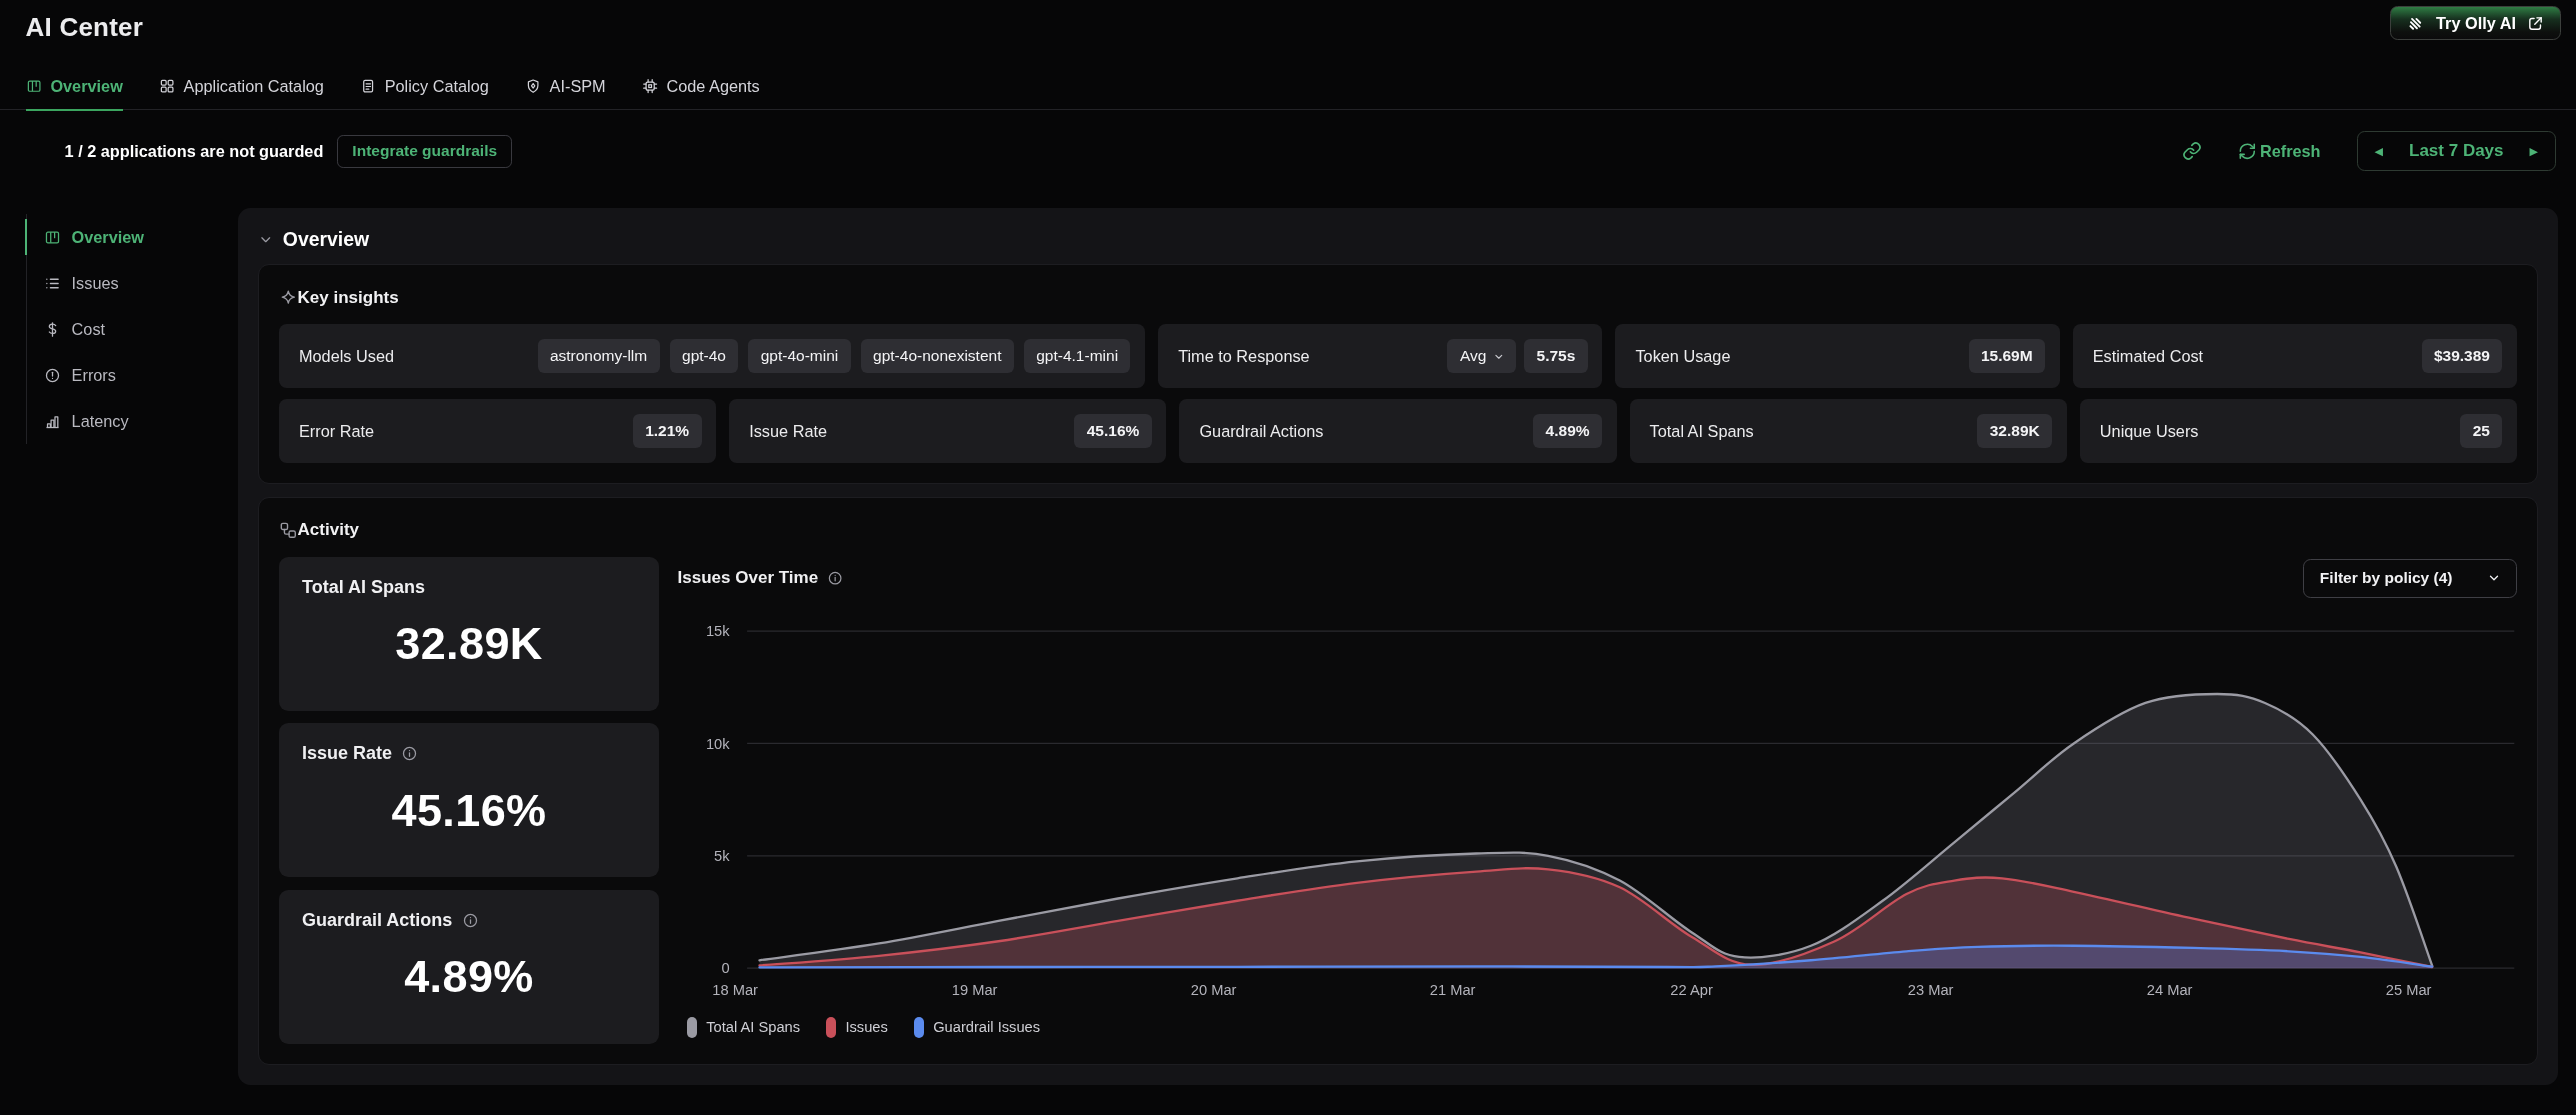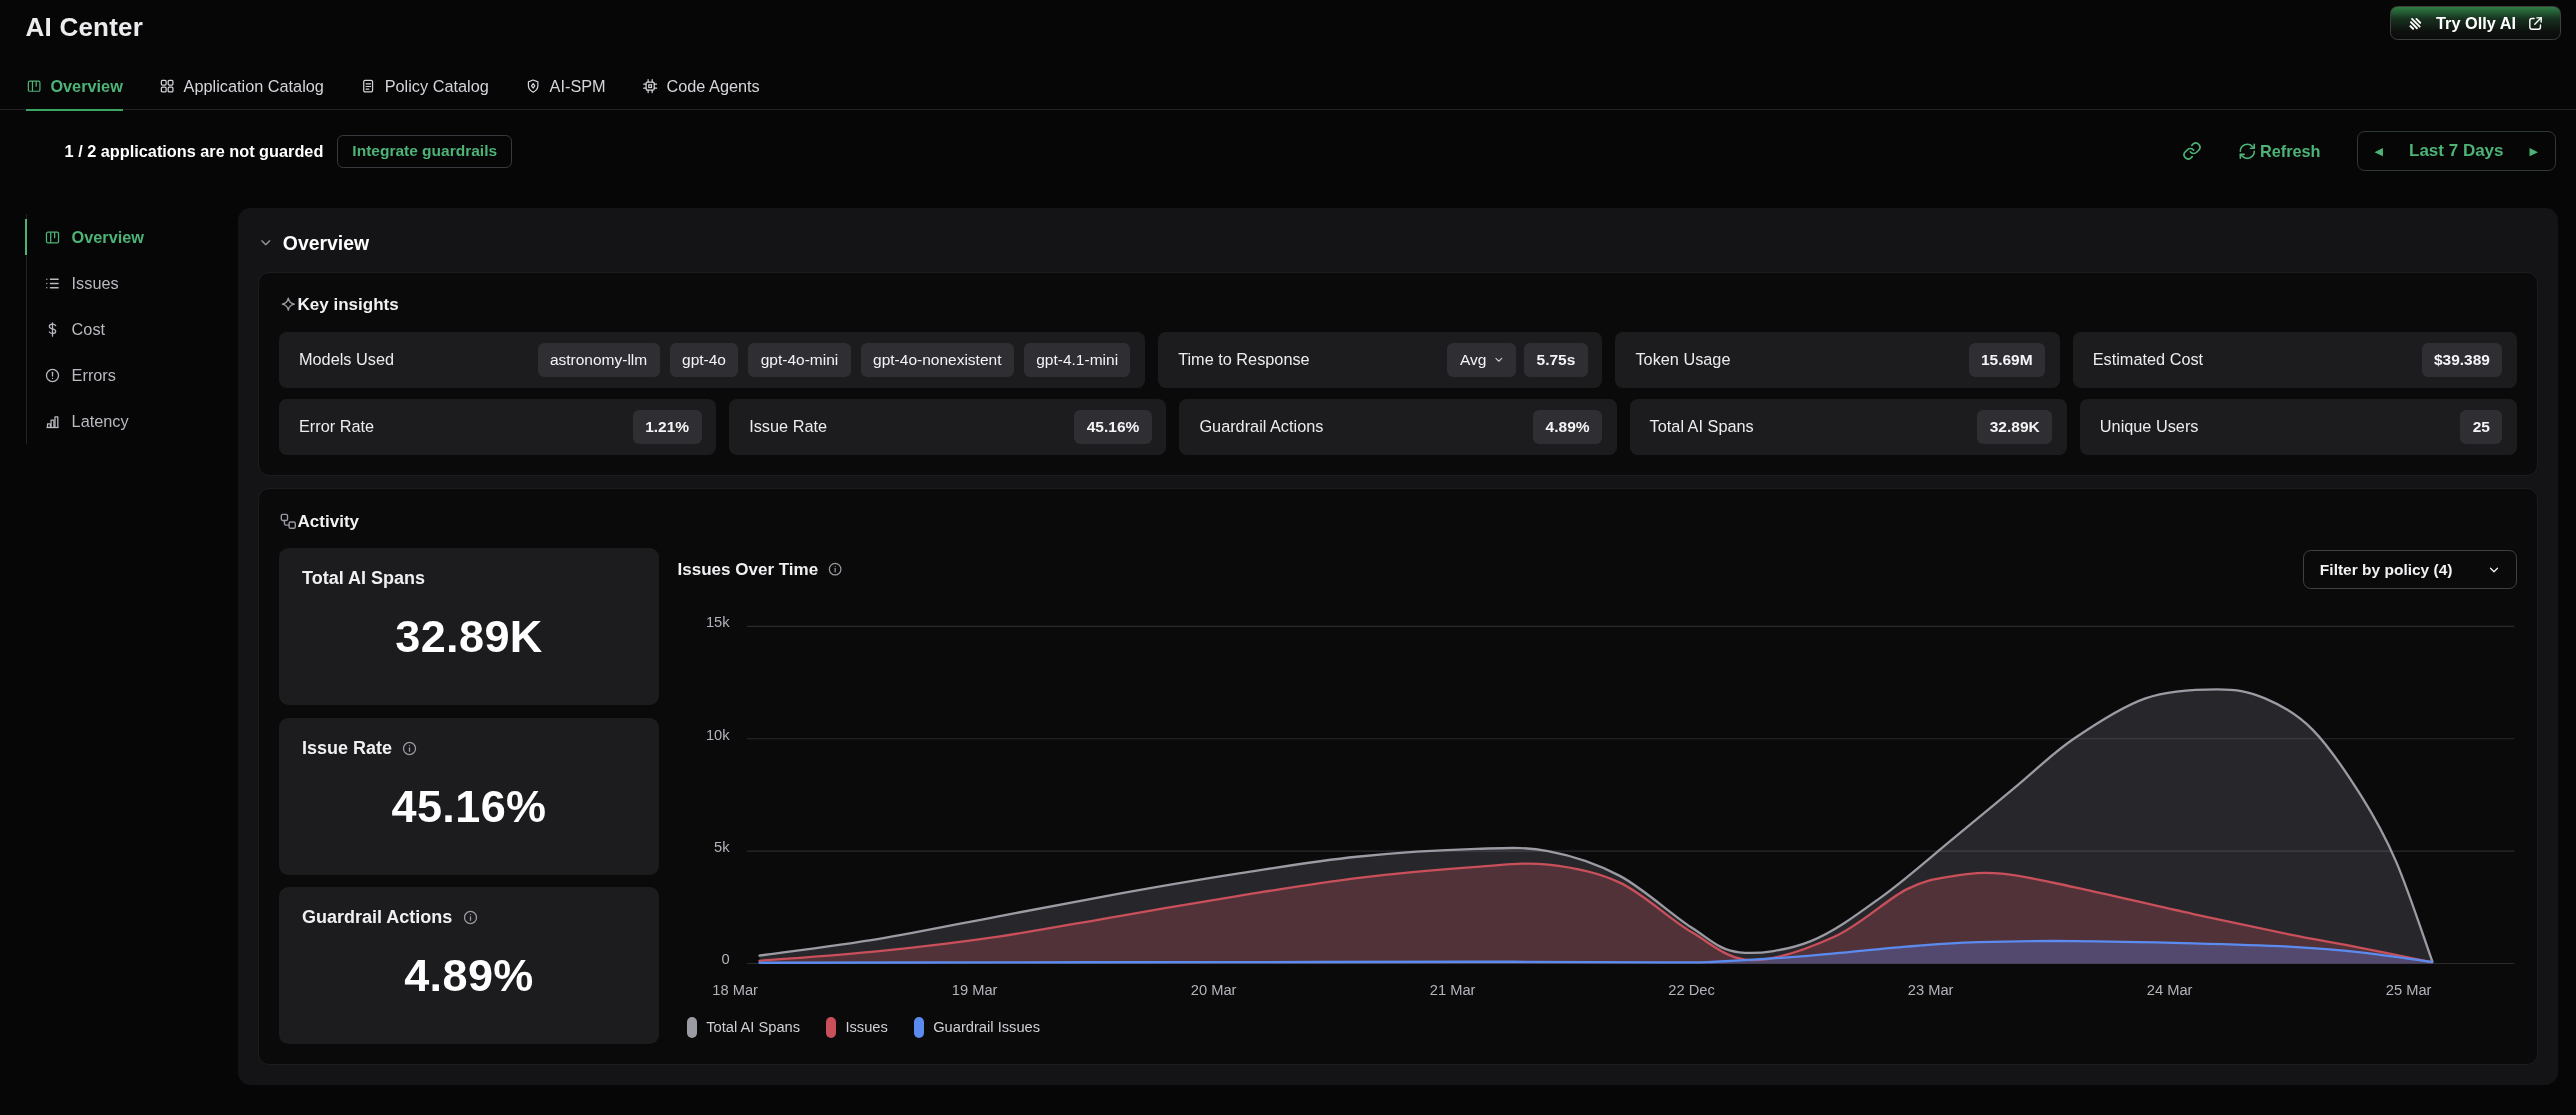--- a/index.html
+++ b/index.html
@@ -47,21 +47,21 @@
   .main-panel{position:absolute; left:238px; right:18px; top:208px; height:877px; background:var(--panel);
     border-radius:12.4px; padding:14px 20px 20px 20px; display:flex; flex-direction:column;}
   .section-head{display:flex; align-items:center; gap:9.3px; height:42px; color:#fff;}
   .section-head .chev{color:#9a9aa2;}
   .section-title{font-size:19.4px; font-weight:700;}
 
   .insights-card{background:var(--card); border:0.8px solid #1d1d21; border-radius:11px; padding:17px 20px 20px 20px; margin-top:7.7px;}
   .card-head{display:flex; align-items:center; height:31px;}
   .card-head-label{font-size:17px; font-weight:700; color:#f2f2f4;}
   .metric-row{display:flex; gap:13px; margin-top:11px;}
-  .metric{flex:1; background:var(--tile); border-radius:7.7px; height:56px; display:flex; align-items:center;
+  .metric{flex:1; background:var(--tile); border-radius:7.7px; height:64px; display:flex; align-items:center;
     justify-content:space-between; padding:0 14.7px 0 20px;}
   .metric.wide{flex:2.03;}
   .metric-label{font-size:16.3px; color:#ececee;}
   .chips{display:flex; gap:10px;border-radius:16px;}
   .chip{background:var(--chip); border-radius:6.2px; height:34px; display:flex; align-items:center; padding:0 12.4px;
     font-size:15.5px; color:#f4f4f6; white-space:nowrap;}
   .chip.value{font-weight:600;}
   .chip .chev{margin-left:6.2px; color:#c9c9cf;}
   .metric-right{display:flex; gap:7.7px; align-items:center;}
 
@@ -442,21 +442,21 @@
                 <path d="M20,463C71.5,462.9 225.8,462.7 328.7,462.5C431.6,462.4 534.5,462.4 637.4,462.3C740.3,462.1 853.5,461.6 946.1,461.7C1038.8,461.7 1141.7,462.5 1193.1,462.5C1244.6,462.5 1224.0,463.1 1254.9,461.7C1285.7,460.2 1337.2,457.1 1378.3,453.8C1419.5,450.6 1465.8,445.1 1501.8,442.2C1537.8,439.3 1558.4,437.6 1594.4,436.4C1630.5,435.2 1671.6,434.7 1717.9,435.0C1764.2,435.2 1826.0,436.7 1872.3,437.9C1918.6,439.1 1959.8,440.3 1995.8,442.2C2031.8,444.2 2057.5,446.2 2088.4,449.5C2119.3,452.8 2165.6,459.9 2181.0,462.0L2181.0,464L20.0,464Z" fill="rgba(90,130,235,0.30)" stroke="none"></path>
                 <path d="M20,463C71.5,462.9 225.8,462.7 328.7,462.5C431.6,462.4 534.5,462.4 637.4,462.3C740.3,462.1 853.5,461.6 946.1,461.7C1038.8,461.7 1141.7,462.5 1193.1,462.5C1244.6,462.5 1224.0,463.1 1254.9,461.7C1285.7,460.2 1337.2,457.1 1378.3,453.8C1419.5,450.6 1465.8,445.1 1501.8,442.2C1537.8,439.3 1558.4,437.6 1594.4,436.4C1630.5,435.2 1671.6,434.7 1717.9,435.0C1764.2,435.2 1826.0,436.7 1872.3,437.9C1918.6,439.1 1959.8,440.3 1995.8,442.2C2031.8,444.2 2057.5,446.2 2088.4,449.5C2119.3,452.8 2165.6,459.9 2181.0,462.0" fill="none" stroke="#5b8bee" stroke-width="3" stroke-linecap="round" stroke-linejoin="round"></path>
               </svg>
             </div>
         </div>
         <div class="xlabels">
             <span class="xlabel" style="left: 15.5px;">18 Mar</span>
             <span class="xlabel" style="left: 255px;">19 Mar</span>
             <span class="xlabel" style="left: 494px;">20 Mar</span>
             <span class="xlabel" style="left: 733px;">21 Mar</span>
-            <span class="xlabel" style="left: 972px;">22 Dec</span>
+            <span class="xlabel" style="left: 972px;">22 Apr</span>
             <span class="xlabel" style="left: 1211px;">23 Mar</span>
             <span class="xlabel" style="left: 1450px;">24 Mar</span>
             <span class="xlabel" style="left: 1689px;">25 Mar</span>
           </div>
         <div class="legend">
             <div class="legend-item">
               <span class="legend-pill" style="background: rgb(155, 155, 164);"></span>
               <span>Total AI Spans</span>
             </div>
             <div class="legend-item">

